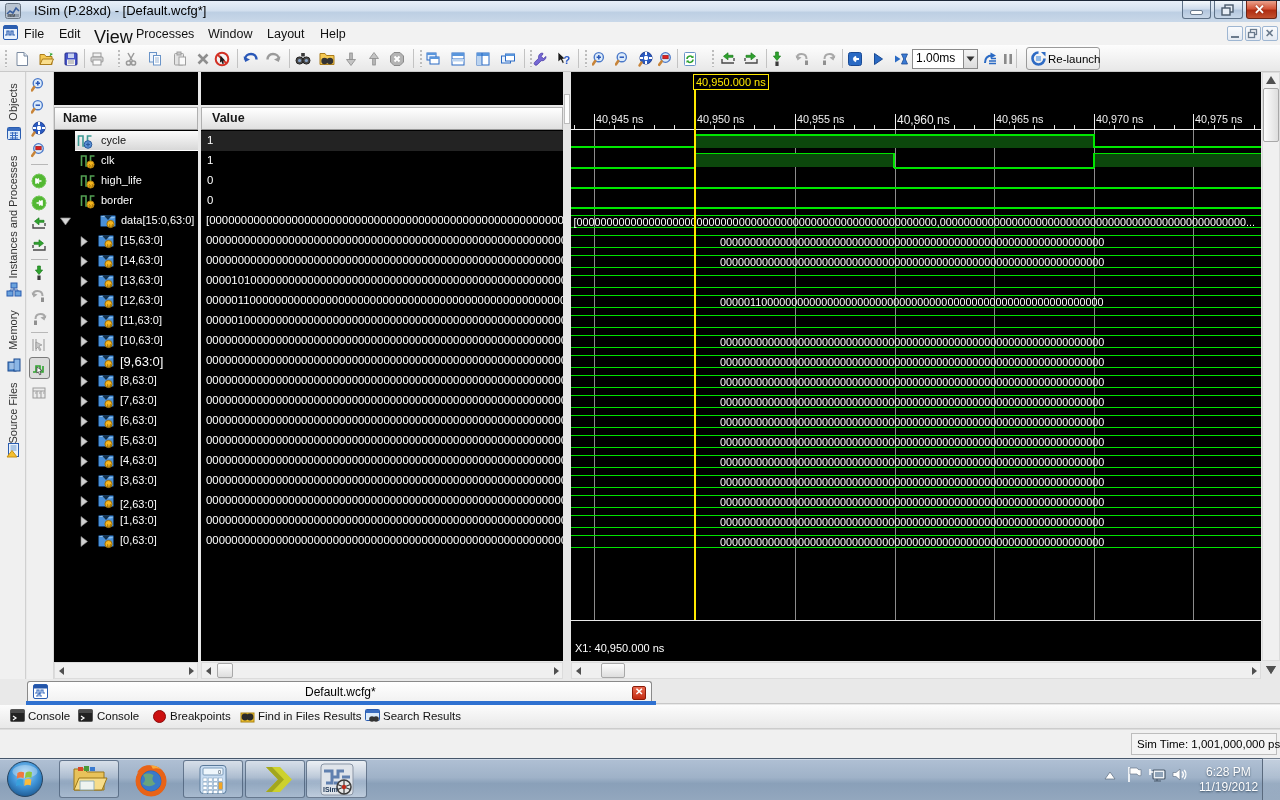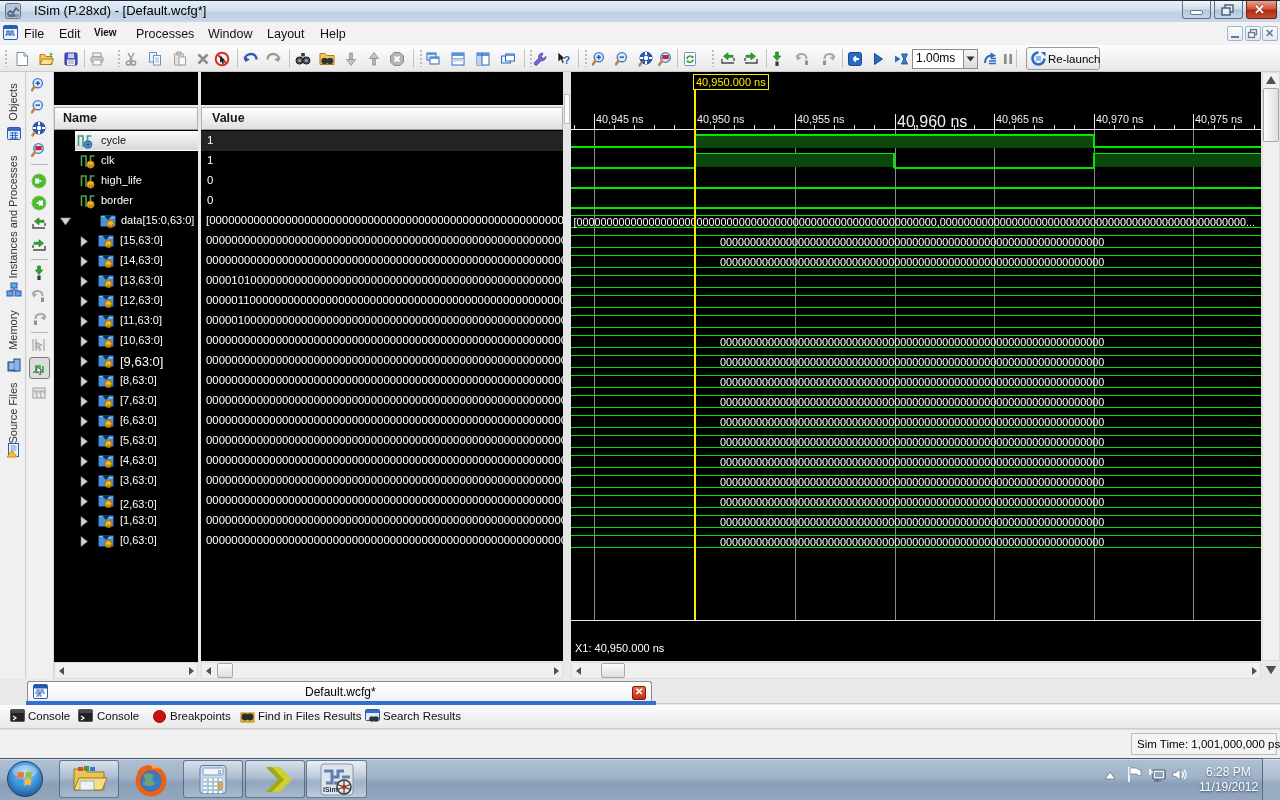--- a/index.html
+++ b/index.html
@@ -27,21 +27,21 @@
 <div class="abs" style="left:1246px;top:1px;width:31px;height:18px;background:linear-gradient(#eba28d,#d4563a 45%,#b02d12 55%,#c2502f);border:1px solid #6b2415;border-top:none;border-radius:0 0 3px 3px"></div>
 <div class="txt" style="left:1254px;top:2px;font-size:13px;color:#fff;font-weight:bold;text-shadow:0 0 2px #7a1f0a;">✕</div>
 <div class="abs" style="left:0;top:22px;width:1280px;height:23px;background:#f2f2f2"></div>
 <svg class="abs" style="left:3px;top:25px" width="15" height="15" viewBox="0 0 15 15">
       <rect x="0.5" y="0.5" width="14" height="14" rx="1.5" fill="#eaf2fc" stroke="#2a5db0"></rect>
       <rect x="1" y="1" width="13" height="3" fill="#2a5db0"></rect>
       <path d="M2 10 h2 v-4 h2 v4 h2 v-4 h2 v4 h2" stroke="#2a5db0" stroke-width="1.2" fill="none"></path>
     </svg>
 <div class="txt" style="left:24px;top:27px;font-size:12.5px;color:#111;font-weight:normal;">File</div>
 <div class="txt" style="left:59px;top:27px;font-size:12.5px;color:#111;font-weight:normal;">Edit</div>
-<div class="txt" style="left:94px;top:27px;font-size:10px;color:#111;font-weight:bold;">View</div>
+<div class="txt" style="left:94px;top:27px;font-size:18px;color:#111;font-weight:normal;">View</div>
 <div class="txt" style="left:136px;top:27px;font-size:12.5px;color:#111;font-weight:normal;">Processes</div>
 <div class="txt" style="left:208px;top:27px;font-size:12.5px;color:#111;font-weight:normal;">Window</div>
 <div class="txt" style="left:267px;top:27px;font-size:12.5px;color:#111;font-weight:normal;">Layout</div>
 <div class="txt" style="left:320px;top:27px;font-size:12.5px;color:#111;font-weight:normal;">Help</div>
 <div class="abs" style="left:1227px;top:26px;width:16px;height:15px;background:linear-gradient(#fafbfd,#e4eaf2);border:1px solid #9eb6d2;border-radius:2px"></div>
 <div class="abs" style="left:1245px;top:26px;width:16px;height:15px;background:linear-gradient(#fafbfd,#e4eaf2);border:1px solid #9eb6d2;border-radius:2px"></div>
 <div class="abs" style="left:1262px;top:26px;width:16px;height:15px;background:linear-gradient(#fafbfd,#e4eaf2);border:1px solid #9eb6d2;border-radius:2px"></div>
 <div class="abs" style="left:1231px;top:36px;width:8px;height:2px;background:#6a7a8c"></div>
 <svg class="abs" style="left:1247px;top:28px" width="12" height="11" viewBox="0 0 12 11">
       <rect x="3.5" y="1.5" width="6" height="5" fill="none" stroke="#6a7a8c" stroke-width="1.3"></rect>
@@ -602,21 +602,21 @@
 <div class="abs" style="left:564px;top:94px;width:6px;height:30px;background:#fdfdfd;border:1px solid #bdbdbd"></div>
 <div class="abs" style="left:571px;top:72px;width:690px;height:589px;background:#000;overflow:hidden">
       <div class="abs" style="left:0;top:57px;width:690px;height:1px;background:#f0f0f0"></div>
       <div class="abs" style="left:23px;top:42px;width:1px;height:15px;background:#f0f0f0"></div>
       <div class="txt" style="left:25px;top:41px;font-size:10.8px;color:#f0f0f0;">40,945 ns</div>
       <div class="abs" style="left:124px;top:42px;width:1px;height:15px;background:#f0f0f0"></div>
       <div class="txt" style="left:126px;top:41px;font-size:10.8px;color:#f0f0f0;">40,950 ns</div>
       <div class="abs" style="left:224px;top:42px;width:1px;height:15px;background:#f0f0f0"></div>
       <div class="txt" style="left:226px;top:41px;font-size:10.8px;color:#f0f0f0;">40,955 ns</div>
       <div class="abs" style="left:324px;top:42px;width:1px;height:15px;background:#f0f0f0"></div>
-      <div class="txt" style="left:326px;top:41px;font-size:16px;color:#f0f0f0;">40,960 ns</div>
+      <div class="txt" style="left:326px;top:41px;font-size:12px;color:#f0f0f0;">40,960 ns</div>
       <div class="abs" style="left:423px;top:42px;width:1px;height:15px;background:#f0f0f0"></div>
       <div class="txt" style="left:425px;top:41px;font-size:10.8px;color:#f0f0f0;">40,965 ns</div>
       <div class="abs" style="left:523px;top:42px;width:1px;height:15px;background:#f0f0f0"></div>
       <div class="txt" style="left:525px;top:41px;font-size:10.8px;color:#f0f0f0;">40,970 ns</div>
       <div class="abs" style="left:622px;top:42px;width:1px;height:15px;background:#f0f0f0"></div>
       <div class="txt" style="left:624px;top:41px;font-size:10.8px;color:#f0f0f0;">40,975 ns</div>
       <div class="abs" style="left:3px;top:52.5px;width:1px;height:5px;background:#e8e8e8"></div>
       <div class="abs" style="left:43px;top:52.5px;width:1px;height:5px;background:#e8e8e8"></div>
       <div class="abs" style="left:63px;top:52.5px;width:1px;height:5px;background:#e8e8e8"></div>
       <div class="abs" style="left:83px;top:52.5px;width:1px;height:5px;background:#e8e8e8"></div>
@@ -673,20 +673,21 @@
       <div class="abs" style="left:0;top:162.5px;width:690px;height:1.4px;background:#00e400"></div>
       <div class="abs" style="left:0;top:175px;width:690px;height:1.4px;background:#00e400"></div>
       <div class="txt" style="left:149px;top:163.5px;font-size:10.8px;color:#fff;">0000000000000000000000000000000000000000000000000000000000000000</div>
       <div class="abs" style="left:0;top:182.5px;width:690px;height:1.4px;background:#00e400"></div>
       <div class="abs" style="left:0;top:195px;width:690px;height:1.4px;background:#00e400"></div>
       <div class="txt" style="left:149px;top:183.5px;font-size:10.8px;color:#fff;">0000000000000000000000000000000000000000000000000000000000000000</div>
       <div class="abs" style="left:0;top:202.5px;width:690px;height:1.4px;background:#00e400"></div>
       <div class="abs" style="left:0;top:215px;width:690px;height:1.4px;background:#00e400"></div>
       <div class="abs" style="left:0;top:222.5px;width:690px;height:1.4px;background:#00e400"></div>
       <div class="abs" style="left:0;top:235px;width:690px;height:1.4px;background:#00e400"></div>
+      <div class="txt" style="left:149px;top:223.5px;font-size:10.8px;color:#fff;">0000011000000000000000000000000000000000000000000000000000000000</div>
       <div class="abs" style="left:0;top:242.5px;width:690px;height:1.4px;background:#00e400"></div>
       <div class="abs" style="left:0;top:255px;width:690px;height:1.4px;background:#00e400"></div>
       <div class="abs" style="left:0;top:262.5px;width:690px;height:1.4px;background:#00e400"></div>
       <div class="abs" style="left:0;top:275px;width:690px;height:1.4px;background:#00e400"></div>
       <div class="txt" style="left:149px;top:263.5px;font-size:10.8px;color:#fff;">0000000000000000000000000000000000000000000000000000000000000000</div>
       <div class="abs" style="left:0;top:282.5px;width:690px;height:1.4px;background:#00e400"></div>
       <div class="abs" style="left:0;top:295px;width:690px;height:1.4px;background:#00e400"></div>
       <div class="txt" style="left:149px;top:283.5px;font-size:10.8px;color:#fff;">0000000000000000000000000000000000000000000000000000000000000000</div>
       <div class="abs" style="left:0;top:302.5px;width:690px;height:1.4px;background:#00e400"></div>
       <div class="abs" style="left:0;top:315px;width:690px;height:1.4px;background:#00e400"></div>

